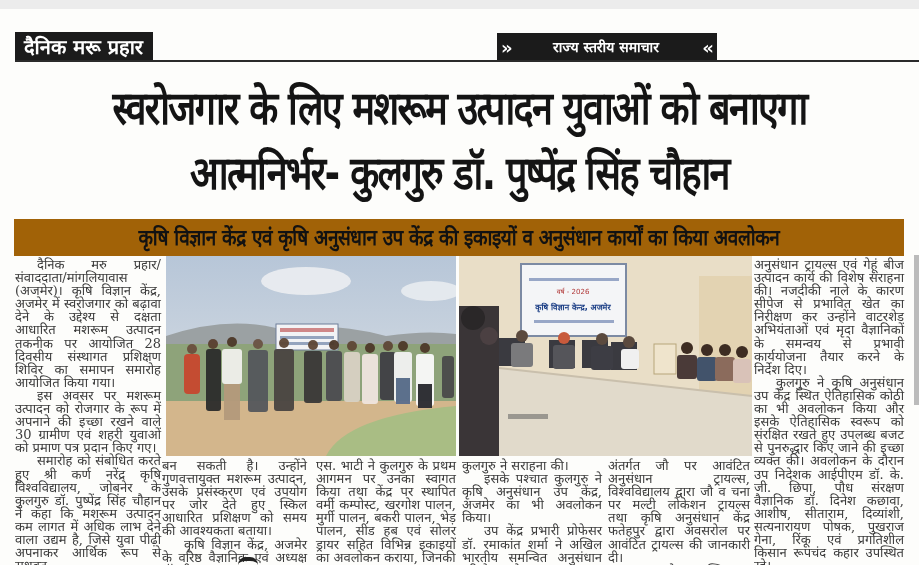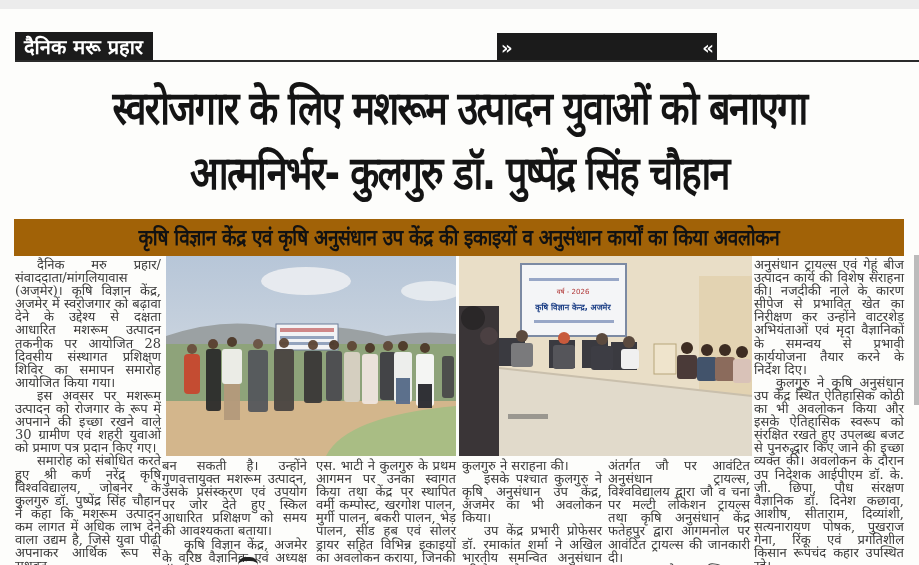--- a/index.html
+++ b/index.html
@@ -42,20 +42,21 @@
   .bottom-frag { position: absolute; left: 238px; top: 557px; width: 20px; height: 8px; border-top: 4px solid #222; border-radius: 8px 8px 0 0; }
 </style>
 </head>
 <body>
 
 <div class="top-strip"></div>
 
 <div class="paper-name">दैनिक मरू प्रहार</div>
 <div class="section-tag">
   <span class="chev">»</span>
+  <span>राज्य स्तरीय समाचार</span>
   <span class="chev">«</span>
 </div>
 <div class="masthead-rule"></div>
 
 <h1 class="headline h1">स्वरोजगार के लिए मशरूम उत्पादन युवाओं को बनाएगा</h1>
 <h1 class="headline h2">आत्मनिर्भर- कुलगुरु डॉ. पुष्पेंद्र सिंह चौहान</h1>
 
 <div class="subhead">
   <span>कृषि विज्ञान केंद्र एवं कृषि अनुसंधान उप केंद्र की इकाइयों व अनुसंधान कार्यों का किया अवलोकन</span>
 </div>
@@ -166,21 +167,21 @@
   <p class="noindent">एस. भाटी ने कुलगुरु के प्रथम आगमन पर उनका स्वागत किया तथा केंद्र पर स्थापित वर्मी कम्पोस्ट, खरगोश पालन, मुर्गी पालन, बकरी पालन, भेड़ पालन, सीड हब एवं सोलर ड्रायर सहित विभिन्न इकाइयों का अवलोकन कराया, जिनकी</p>
 </div>
 
 <div class="col col4">
   <p class="noindent">कुलगुरु ने सराहना की।</p>
   <p>इसके पश्चात कुलगुरु ने कृषि अनुसंधान उप केंद्र, अजमेर का भी अवलोकन किया।</p>
   <p>उप केंद्र प्रभारी प्रोफेसर डॉ. रमाकांत शर्मा ने अखिल भारतीय समन्वित अनुसंधान परियोजना के</p>
 </div>
 
 <div class="col col5">
-  <p class="noindent">अंतर्गत जौ पर आवंटित अनुसंधान ट्रायल्स, विश्वविद्यालय द्वारा जौ व चना पर मल्टी लोकेशन ट्रायल्स तथा कृषि अनुसंधान केंद्र फतेहपुर द्वारा आगमनोल पर आवंटित ट्रायल्स की जानकारी दी।</p>
+  <p class="noindent">अंतर्गत जौ पर आवंटित अनुसंधान ट्रायल्स, विश्वविद्यालय द्वारा जौ व चना पर मल्टी लोकेशन ट्रायल्स तथा कृषि अनुसंधान केंद्र फतेहपुर द्वारा अवसरोल पर आवंटित ट्रायल्स की जानकारी दी।</p>
   <p style="">कुलगुरु ने सुव्यवस्थित</p>
 </div>
 
 <div class="col col6">
   <p class="noindent">अनुसंधान ट्रायल्स एवं गेहूं बीज उत्पादन कार्य की विशेष सराहना की। नजदीकी नाले के कारण सीपेज से प्रभावित खेत का निरीक्षण कर उन्होंने वाटरशेड अभियंताओं एवं मृदा वैज्ञानिकों के समन्वय से प्रभावी कार्ययोजना तैयार करने के निर्देश दिए।</p>
   <p>कुलगुरु ने कृषि अनुसंधान उप केंद्र स्थित ऐतिहासिक कोठी का भी अवलोकन किया और इसके ऐतिहासिक स्वरूप को संरक्षित रखते हुए उपलब्ध बजट से पुनरुद्धार किए जाने की इच्छा व्यक्त की। अवलोकन के दौरान उप निदेशक आईपीएम डॉ. के. जी. छिपा, पौध संरक्षण वैज्ञानिक डॉ. दिनेश कछावा, आशीष, सीताराम, दिव्यांशी, सत्यनारायण पोषक, पुखराज गेना, रिंकू एवं प्रगतिशील किसान रूपचंद कहार उपस्थित रहे।</p>
 </div>
 
 <div class="right-edge"></div>
 <div class="bottom-frag"></div>

